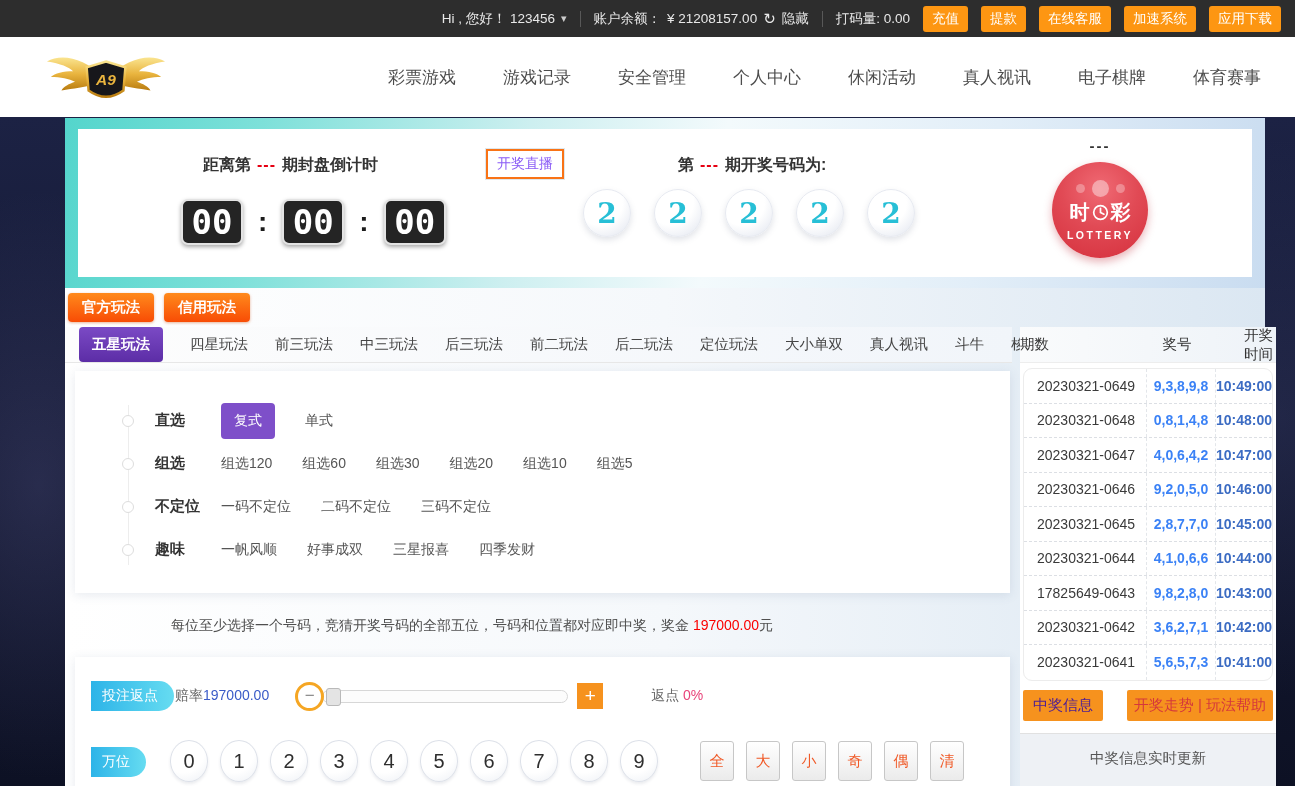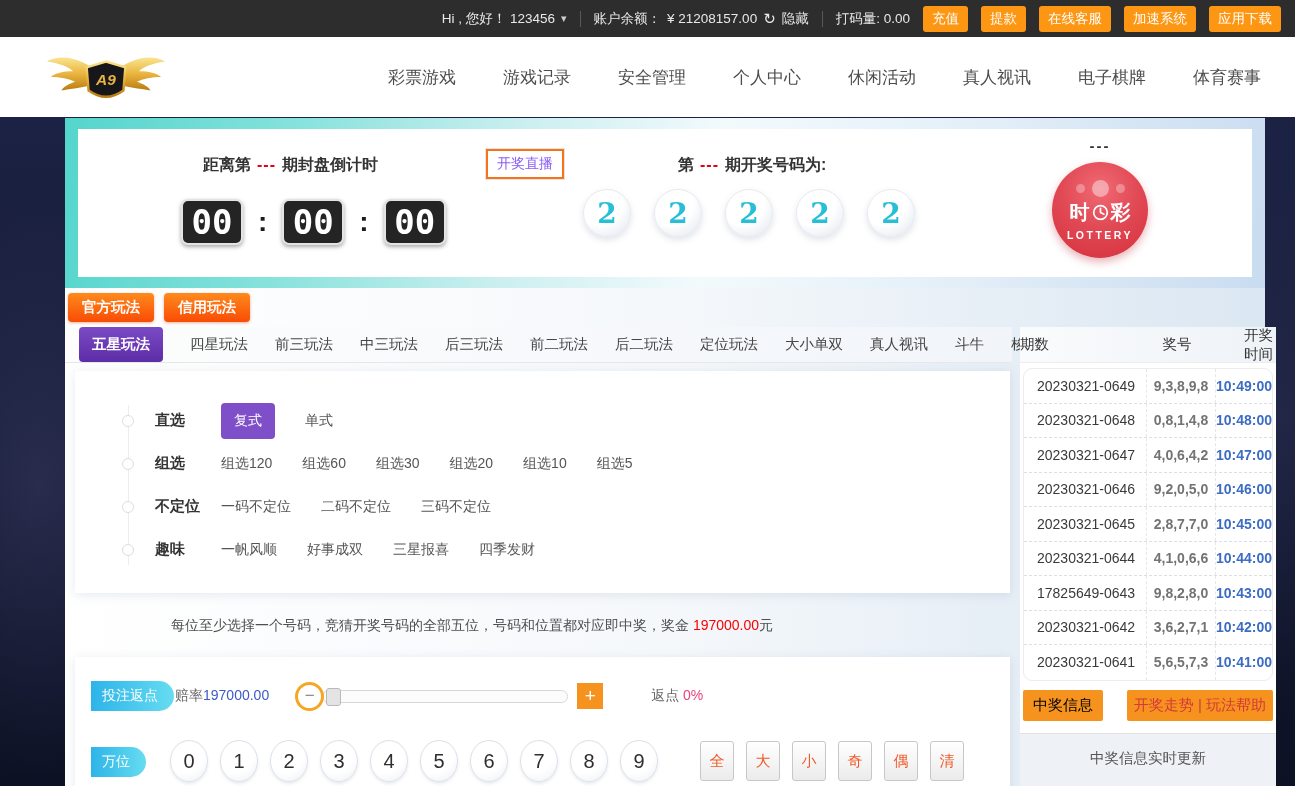--- a/index.html
+++ b/index.html
@@ -135,25 +135,25 @@
   .r-header { height:36px; display:flex; align-items:center; font-size:14.5px; color:#333;
               background:linear-gradient(to right,#fafbfc,#eef3f8); border-bottom:1px solid #ededed; }
   .rh-issue { flex:0 0 122px; }
   .rh-num   { flex:0 0 70px;  text-align:center; }
   .rh-time  { flex:1; text-align:left;margin-left:32px; }
   .r-table { margin:5px 3px 0; border:1px solid #ececec; border-radius:9px; overflow:hidden; background:#fff; }
   .r-row { display:flex; align-items:stretch; height:34.5px; border-bottom:1px dashed #dcdfe4;
            font-size:14px; cursor:default; }
   .r-row:last-child { border-bottom:none; }
   .rc-issue { flex:0 0 122px; padding-left:13px; color:#3a3a3a; display:flex; align-items:center; }
-  .rc-num { flex:0 0 70px; color:#737373; font-weight:bold; border-left:1px dashed #e3e6ea;
+  .rc-num { flex:0 0 70px; color:#3b82f6; font-weight:bold; border-left:1px dashed #e3e6ea;
             border-right:1px dashed #e3e6ea; display:flex; align-items:center; justify-content:center; }
   .rc-time { flex:1; color:#3c6cc3; font-weight:bold; display:flex; align-items:center; justify-content:center; }
   .r-btns { display:flex; justify-content:space-between; align-items:center; padding:9px 3px 0; }
-  .win-btn { background:#f6921e; color:#000000; font-size:15px; padding:6px 10px; border-radius:2px; cursor:pointer; }
+  .win-btn { background:#f6921e; color:#4c1d95; font-size:15px; padding:6px 10px; border-radius:2px; cursor:pointer; }
   .trend-btn { background:#f6921e; color:#d5393b; font-size:15px; padding:6px 7px; border-radius:2px; cursor:pointer; }
   .r-footer { margin-top:12px; border-top:1px solid #e1e1e1; background:#eef1f5; text-align:center;
               padding:15px 0; font-size:14.5px; color:#555; flex:1; }
 </style>
 </head>
 <body>
 
 <div class="topbar">
   <span class="tb-spacer"></span>
   <span class="tb-item">

